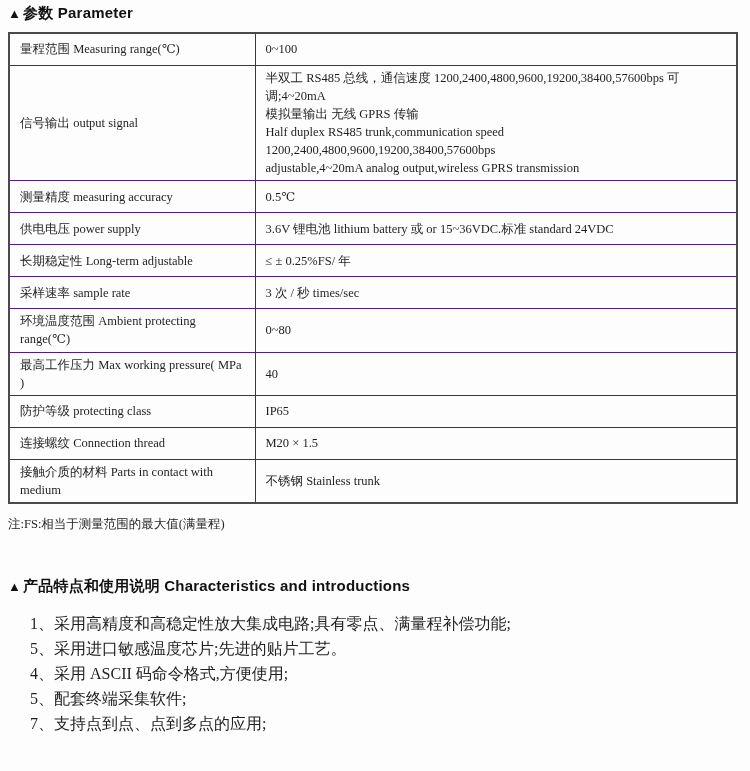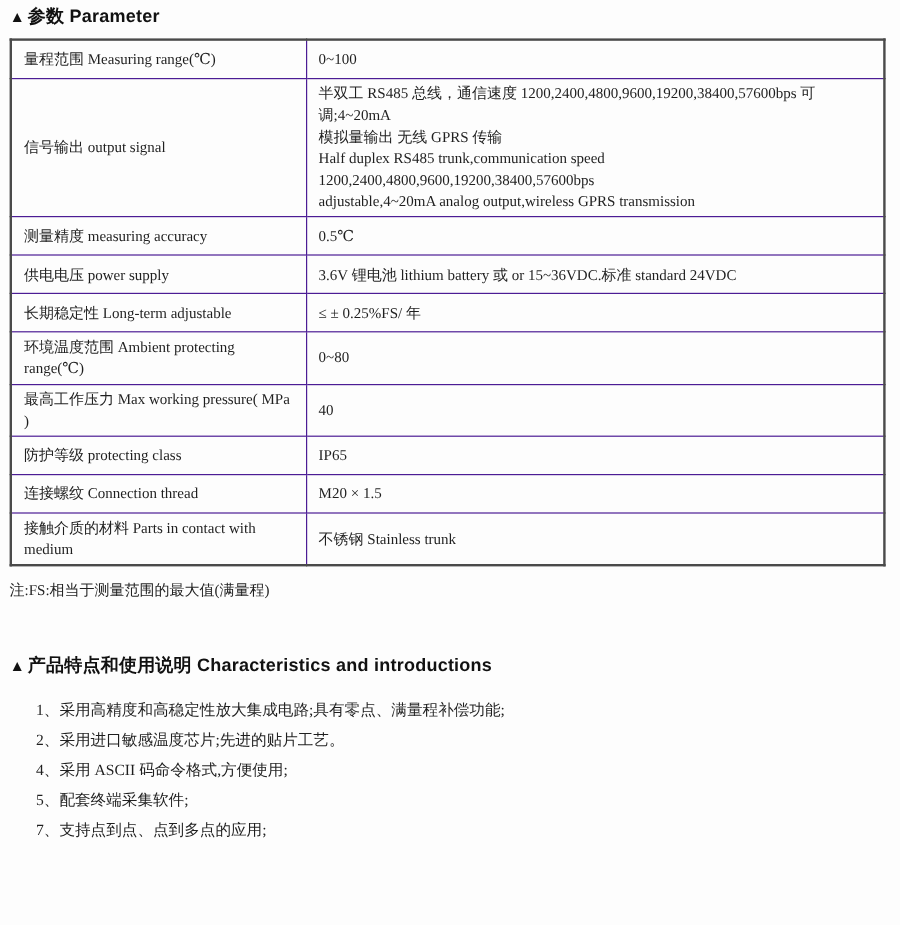--- a/index.html
+++ b/index.html
@@ -50,21 +50,21 @@
   tr.r-normal { height: 32px; }
   tr.r-tall { height: 97px; }
   .note {
     margin: 12px 0 0 0;
     font-size: 12.5px;
     color: #1f1f1f;
   }
   .section2-title { margin-top: 44px; }
   .feature-list { margin-top: 15px; }
   .feature-list p {
-    font-size: 13px;
+    font-size: 16px;
     line-height: 25px;
     text-indent: 22px;
     color: #1f1f1f;
   }
 </style>
 </head>
 <body>
 
 <div class="page">
 
@@ -92,20 +92,24 @@
     </tr>
     <tr class="r-normal">
       <td class="c1">供电电压  power supply</td>
       <td class="c2">3.6V 锂电池 lithium battery 或 or 15~36VDC.标准 standard 24VDC</td>
     </tr>
     <tr class="r-normal">
       <td class="c1">长期稳定性  Long-term adjustable</td>
       <td class="c2">≤ ± 0.25%FS/ 年</td>
     </tr>
     <tr class="r-normal">
+      <td class="c1">采样速率 sample rate</td>
+      <td class="c2">3 次 / 秒 times/sec</td>
+    </tr>
+    <tr class="r-normal">
       <td class="c1">环境温度范围 Ambient protecting range(℃)</td>
       <td class="c2">0~80</td>
     </tr>
     <tr class="r-normal">
       <td class="c1">最高工作压力 Max working pressure( MPa )</td>
       <td class="c2">40</td>
     </tr>
     <tr class="r-normal">
       <td class="c1">防护等级 protecting class</td>
       <td class="c2">IP65</td>
@@ -123,20 +127,20 @@
 
   <p class="note">注:FS:相当于测量范围的最大值(满量程)</p>
 
   <div class="section-title section2-title">
     <span class="tri-icon">▲</span>
     <span>产品特点和使用说明 Characteristics and introductions</span>
   </div>
 
   <div class="feature-list">
     <p>1、采用高精度和高稳定性放大集成电路;具有零点、满量程补偿功能;</p>
-    <p>2、采用进口敏感温度芯片;先进的贴片工艺。</p>
+    <p>5、采用进口敏感温度芯片;先进的贴片工艺。</p>
     <p>4、采用 ASCII 码命令格式,方便使用;</p>
     <p>5、配套终端采集软件;</p>
     <p>7、支持点到点、点到多点的应用;</p>
 
   </div>
 
 </div>
 
 </body></html>

